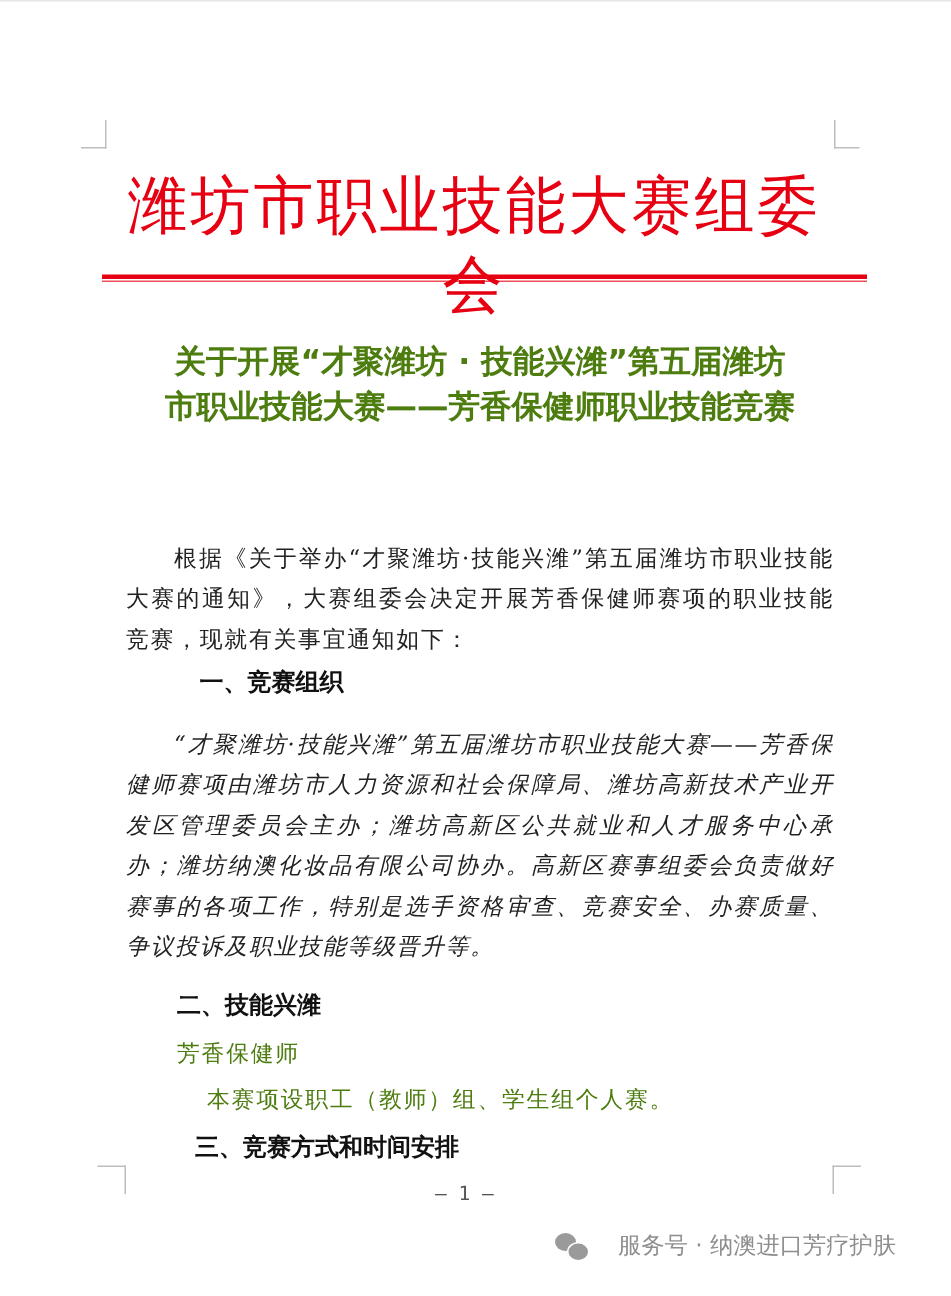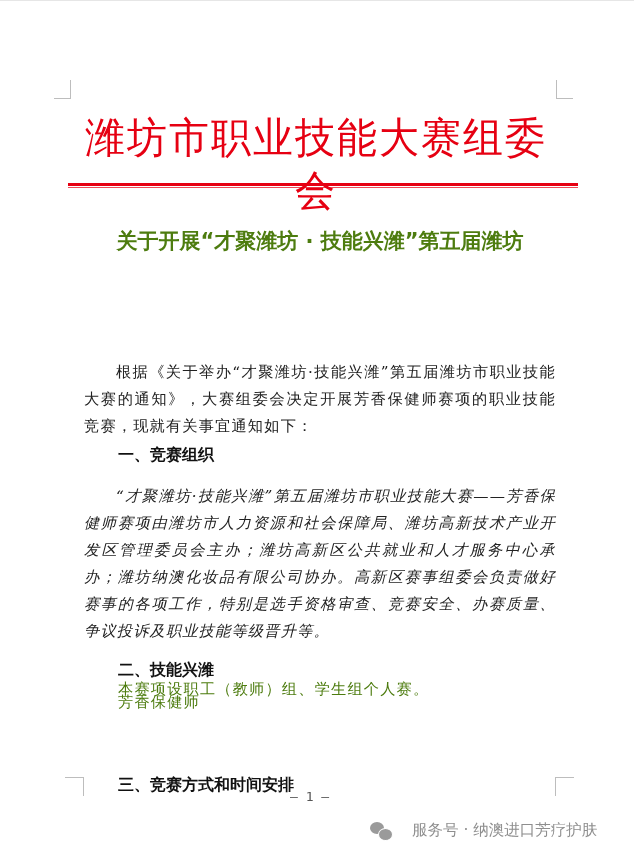--- a/index.html
+++ b/index.html
@@ -51,29 +51,30 @@
 <div class="c-tr" style="left:556px;"></div>
 <div class="c-bl"></div>
 <div class="c-br"></div>
 
 <div class="org-title">潍坊市职业技能大赛组委会</div>
 <div class="red-rule"></div>
 <div class="red-rule2"></div>
 
 <div class="doc-title">
   <div>关于开展“才聚潍坊 · 技能兴潍”第五届潍坊</div>
+  <div>市职业技能大赛——芳香保健师职业技能竞赛</div>
 </div>
 
 <div class="body-text indent" style="top:346px;">根据《关于举办“才聚潍坊·技能兴潍”第五届潍坊市职业技能大赛的通知》，大赛组委会决定开展芳香保健师赛项的职业技能竞赛，现就有关事宜通知如下：</div>
-<div class="heading" style="top:441px;">一、竞赛组织</div>
+<div class="heading" style="top:441px;margin-left:15px;">一、竞赛组织</div>
 <div class="body-text indent" style="top:470px;font-style:italic;">“才聚潍坊·技能兴潍”第五届潍坊市职业技能大赛——芳香保健师赛项由潍坊市人力资源和社会保障局、潍坊高新技术产业开发区管理委员会主办；潍坊高新区公共就业和人才服务中心承办；潍坊纳澳化妆品有限公司协办。高新区赛事组委会负责做好赛事的各项工作，特别是选手资格审查、竞赛安全、办赛质量、争议投诉及职业技能等级晋升等。</div>
 <div class="heading" style="top:656px;">二、技能兴潍</div>
 <div class="plain" style="top:689px;">芳香保健师</div>
-<div class="plain" style="top:676px;">本赛项设职工（教师）组、学生组个人赛。</div>
-<div class="heading" style="top:771px;">三、竞赛方式和时间安排</div>
+<div class="plain" style="top:720px;margin-left:20px;">本赛项设职工（教师）组、学生组个人赛。</div>
+<div class="heading" style="top:751px;margin-left:12px;">三、竞赛方式和时间安排</div>
 
 <div class="page-num">— 1 —</div>
 
 <div class="watermark">
   <span class="wechat-icon">
       <span class="b1"></span>
       <span class="b2"></span>
     </span>
   <span>服务号 · 纳澳进口芳疗护肤</span>
 </div>

